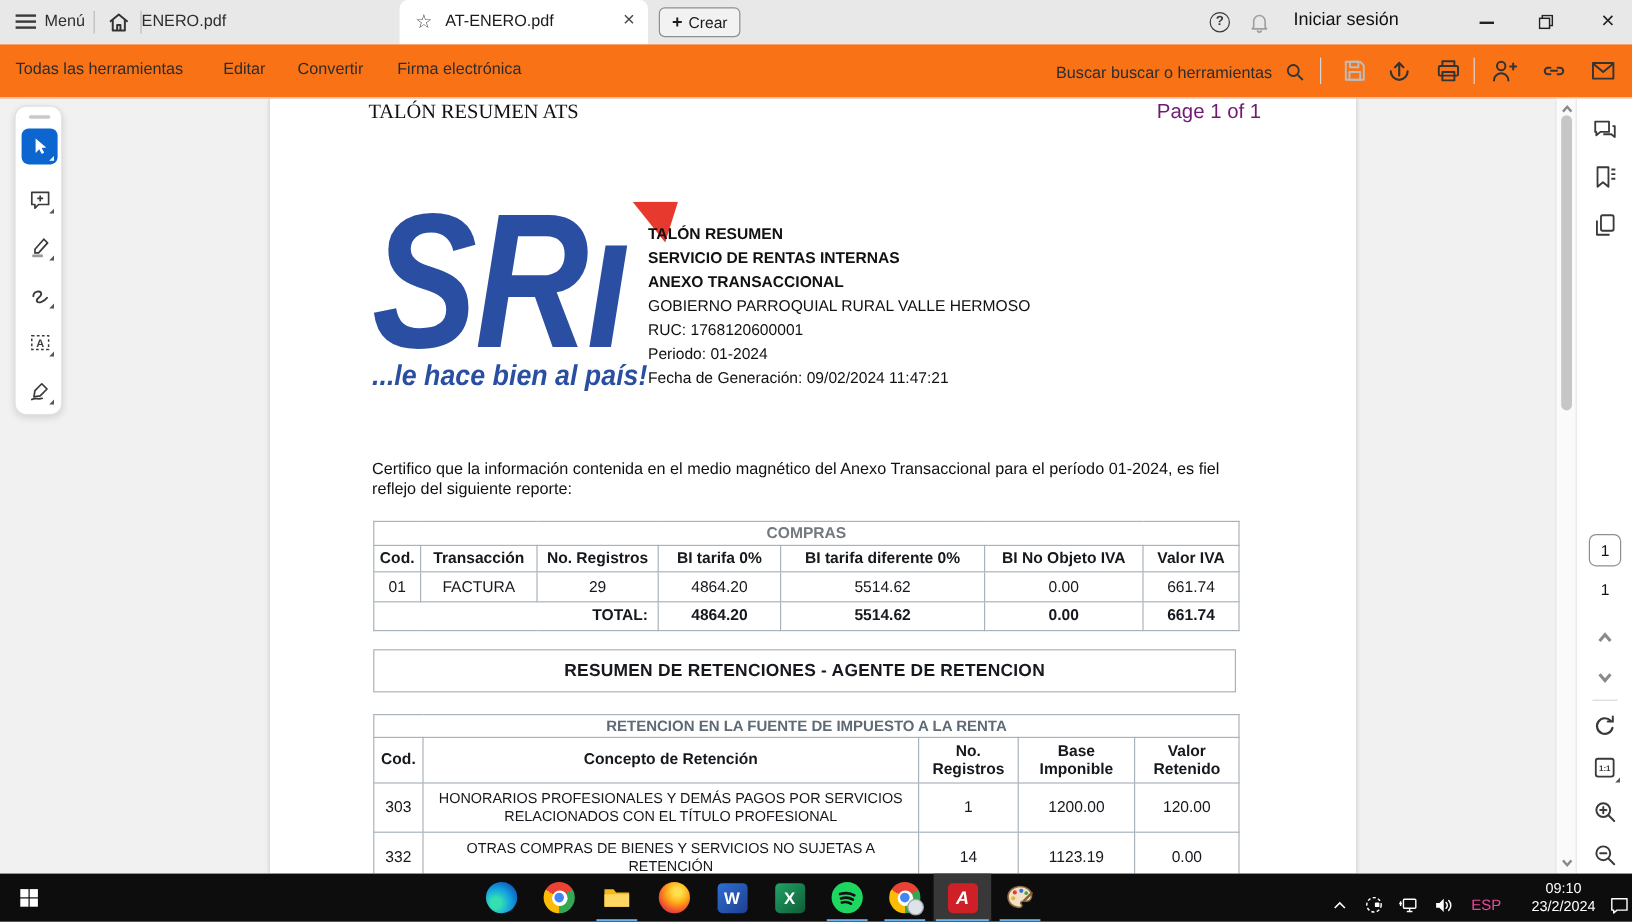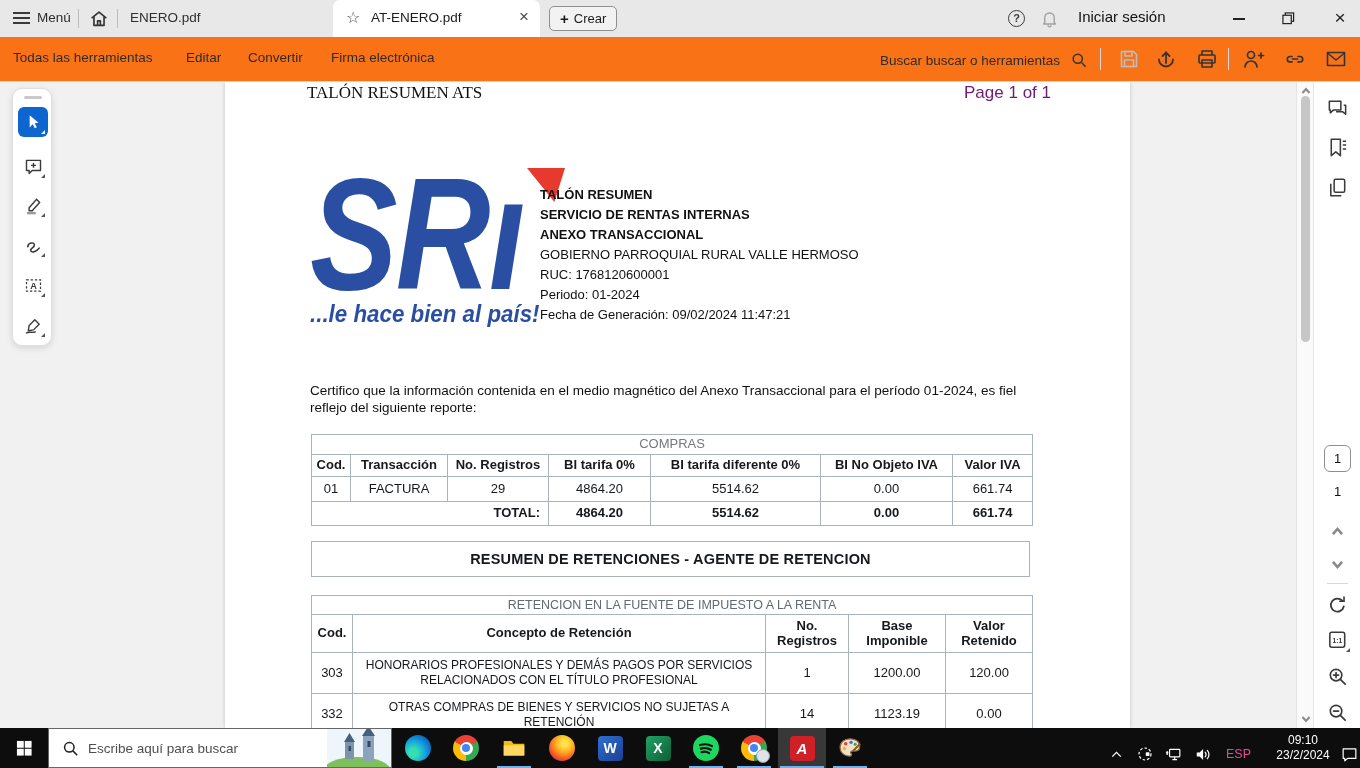--- a/index.html
+++ b/index.html
@@ -8,21 +8,21 @@
           font-family:"Liberation Sans",sans-serif;background:#f1f1f1;color:#222}
   svg{display:block}
 
   
   #titlebar{position:absolute;top:0;left:0;width:1360px;height:37px;background:#e8e8e8}
   .tb-divider{position:absolute;top:9px;width:1px;height:19px;background:#bcbcbc}
   #hamburger{position:absolute;left:13px;top:12px;width:17px;height:13px;cursor:pointer}
   #hamburger i{display:block;height:2px;background:#3a3a3a;margin-bottom:3px}
   #menu-label{position:absolute;left:37px;top:10px;font-size:13.5px;color:#2e2e2e}
   #home-btn{position:absolute;left:88px;top:8px;width:22px;height:22px}
-  #tab-inactive{position:absolute;left:130px;top:10px;font-size:13.5px;color:#2e2e2e;cursor:pointer}
+  #tab-inactive{position:absolute;left:118px;top:10px;font-size:13.5px;color:#2e2e2e;cursor:pointer}
   #tab-active{position:absolute;left:333px;top:0;width:207px;height:37px;background:#fff;border-radius:7px 7px 0 0}
   #tab-star{position:absolute;left:13px;top:8px;font-size:16px;color:#4a4a4a}
   #tab-active-label{position:absolute;left:38px;top:10px;font-size:13.5px;color:#1b1b1b}
   #tab-close{position:absolute;right:11px;top:7px;font-size:17px;color:#4a4a4a;cursor:pointer}
   #create-btn{position:absolute;left:549px;top:6px;height:25px;padding:0 10px;display:flex;align-items:center;gap:5px;
               background:#f2f2f2;border:1px solid #8f8f8f;border-radius:5px;font-size:13px;color:#1b1b1b;cursor:pointer}
   #create-plus{font-size:15px;font-weight:bold}
   #help-btn{position:absolute;left:1008px;top:10px;width:17px;height:17px;border:1.4px solid #3a3a3a;border-radius:50%;
             font-size:11px;font-weight:bold;color:#3a3a3a;text-align:center;line-height:14px;cursor:pointer}
   #bell-btn{position:absolute;left:1040px;top:9px;width:19px;height:19px}
@@ -67,21 +67,21 @@
   #sri-tagline{position:absolute;left:85px;top:218px;font-size:24px;font-weight:bold;font-style:italic;color:#2a4fa2;
                transform:scaleX(.93);transform-origin:left top}
 
   #title-block{position:absolute;left:315px;top:103px;width:535px;text-align:left;font-size:13px;line-height:20px;color:#111}
   #title-block .b{font-weight:bold}
 
   #certification{position:absolute;left:85px;top:301px;width:727px;font-size:13.5px;line-height:16.5px;color:#111}
 
   table.doc{border-collapse:collapse;table-layout:fixed;color:#15181c}
   table.doc td{border:1px solid #a9b3bc;text-align:center;font-size:13px;line-height:1.12;padding:1px 2px;overflow:hidden}
-  td.tbl-title{font-weight:normal;color:#74797f;font-size:13px}
+  td.tbl-title{font-weight:bold;color:#74797f;font-size:13px}
   td.hd{font-weight:bold}
   td.pl{white-space:pre-line;font-size:12.5px}
   #compras-table{position:absolute;left:86px;top:352px;width:721px}
   #resumen-box{position:absolute;left:86px;top:459px;width:719px;height:36px;border:1px solid #a9b3bc;
                display:flex;align-items:center;justify-content:center;font-size:14.5px;font-weight:bold;color:#15181c;letter-spacing:.2px}
   #ret-table{position:absolute;left:86px;top:513px;width:721px}
   #ret-table td.concept{font-size:12px;line-height:1.25}
   #ret-table td.tbl-title{color:#5f6a74;font-size:12.5px}
 
   
@@ -451,37 +451,20 @@
   <div id="taskbar">
     <div id="start-btn">
       <svg viewBox="0 0 24 24" width="20" height="20" fill="#fff">
         <rect x="3.5" y="3.5" width="8.2" height="8.2"></rect>
           <rect x="12.9" y="3.5" width="8.2" height="8.2"></rect>
         <rect x="3.5" y="12.9" width="8.2" height="8.2"></rect>
           <rect x="12.9" y="12.9" width="8.2" height="8.2"></rect>
       </svg>
     </div>
 
-    <div id="task-search">
-      <svg viewBox="0 0 24 24" width="19" height="19" style="margin-left:12px" fill="none" stroke="#1f1f1f" stroke-width="1.9">
-        <circle cx="10.5" cy="10.5" r="6"></circle>
-          <path d="M15 15 L20.5 20.5"></path>
-      </svg>
-      <span id="task-search-label">Escribe aquí para buscar</span>
-      <svg viewBox="0 0 64 38" width="64" height="38">
-        <rect width="64" height="38" fill="#eef6fb"></rect>
-        <ellipse cx="30" cy="42" rx="34" ry="14" fill="#7fbf5e"></ellipse>
-        <rect x="18" y="12" width="9" height="18" fill="#7d94ad"></rect>
-        <polygon points="17,13 22.5,4 28,13" fill="#44607f"></polygon>
-        <rect x="36" y="6" width="11" height="26" fill="#8ba3bc"></rect>
-        <polygon points="35,7 41.5,-3 48,7" fill="#44607f"></polygon>
-        <rect x="21.5" y="17" width="2.5" height="5" fill="#324b63"></rect>
-        <rect x="40.5" y="12" width="3" height="6" fill="#324b63"></rect>
-      </svg>
-    </div>
 
     <div class="app" style="left:394px">
       <span class="circle" style="background:radial-gradient(circle at 32% 68%,#35e0b0 0 16%,#16a8df 45%,#0b62c4 78%,#0a47a0)"></span>
     </div>
     <div class="app" style="left:442px">
       <span class="circle" id="chrome-icon">
           <i class="c-white"></i>
           <i class="c-blue"></i>
         </span>
     </div>

